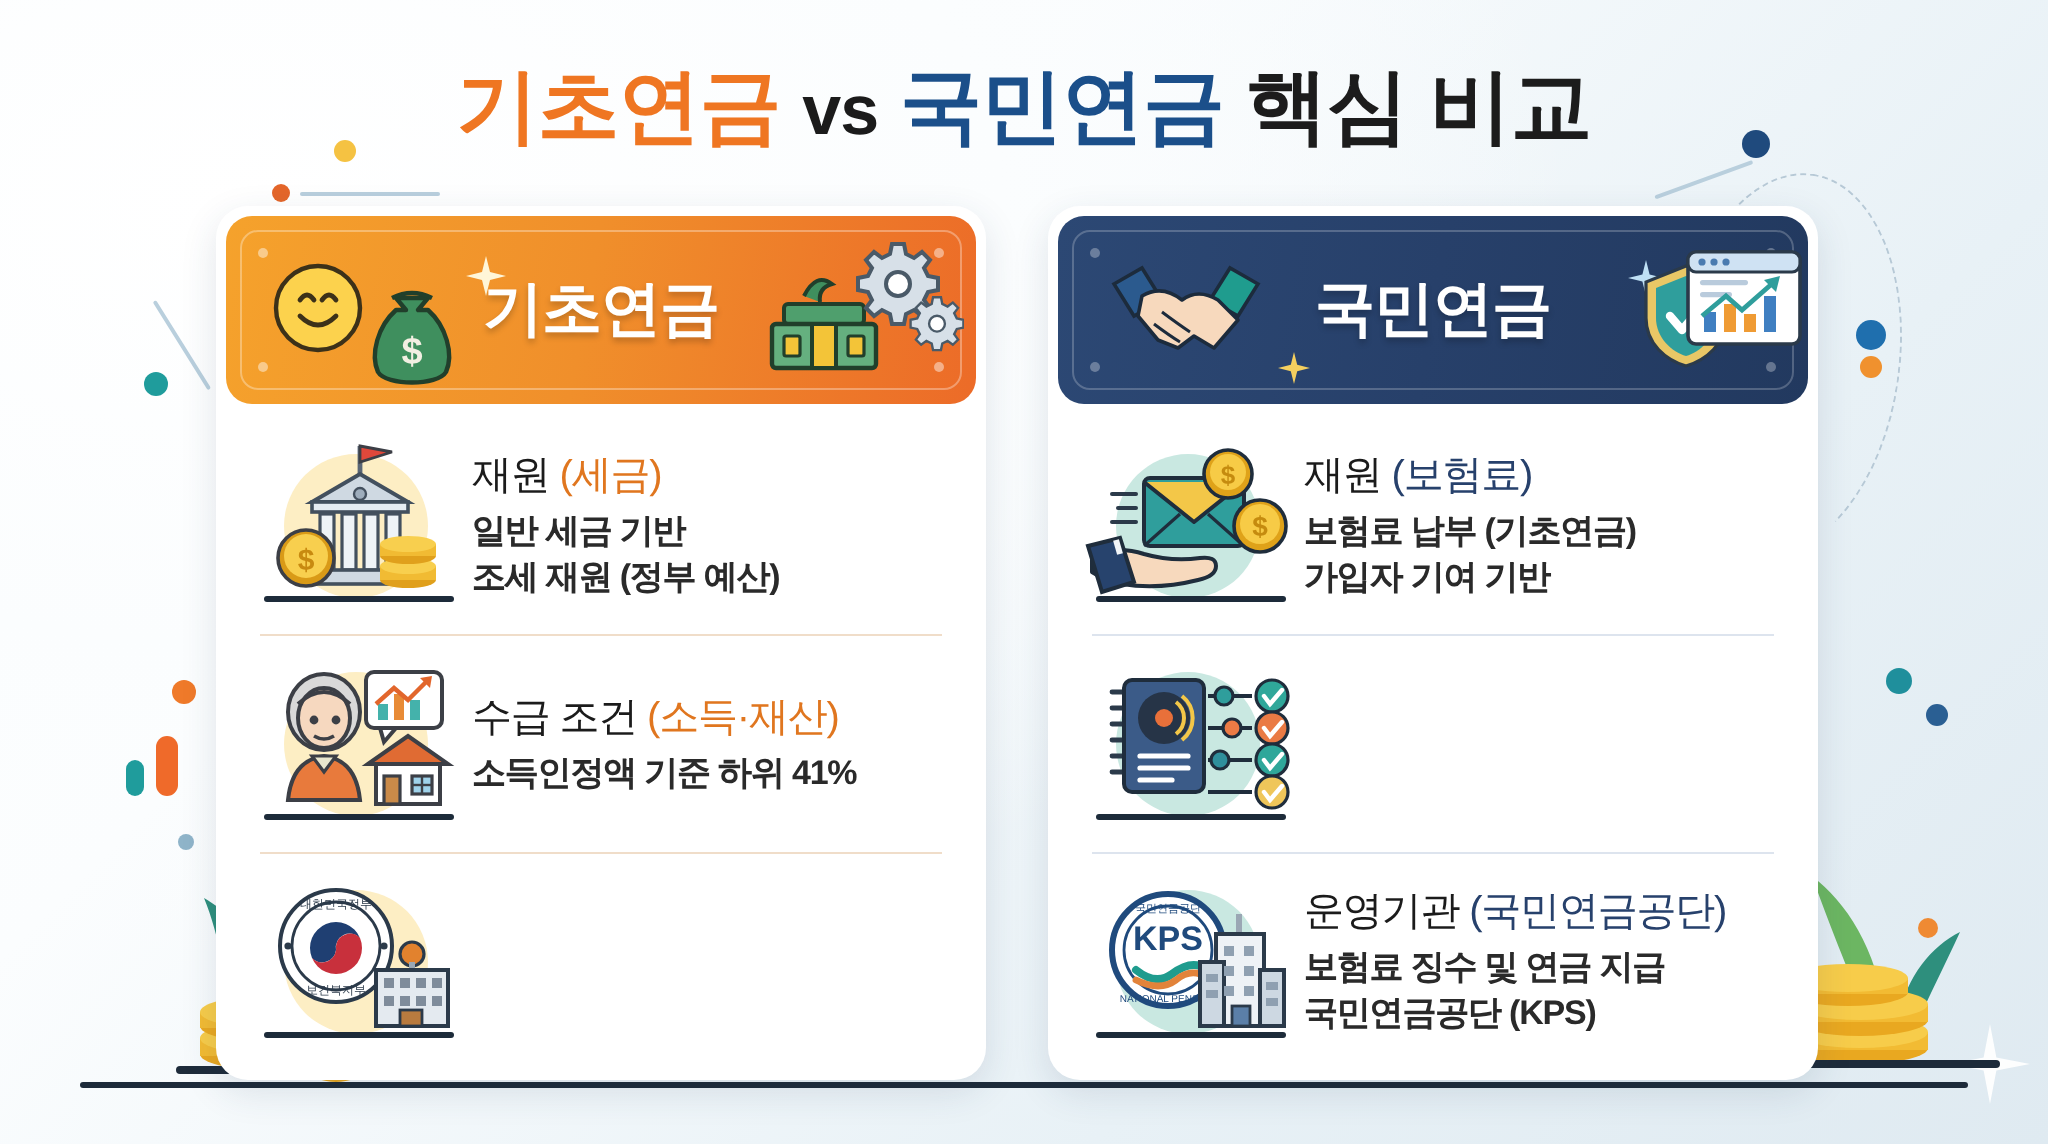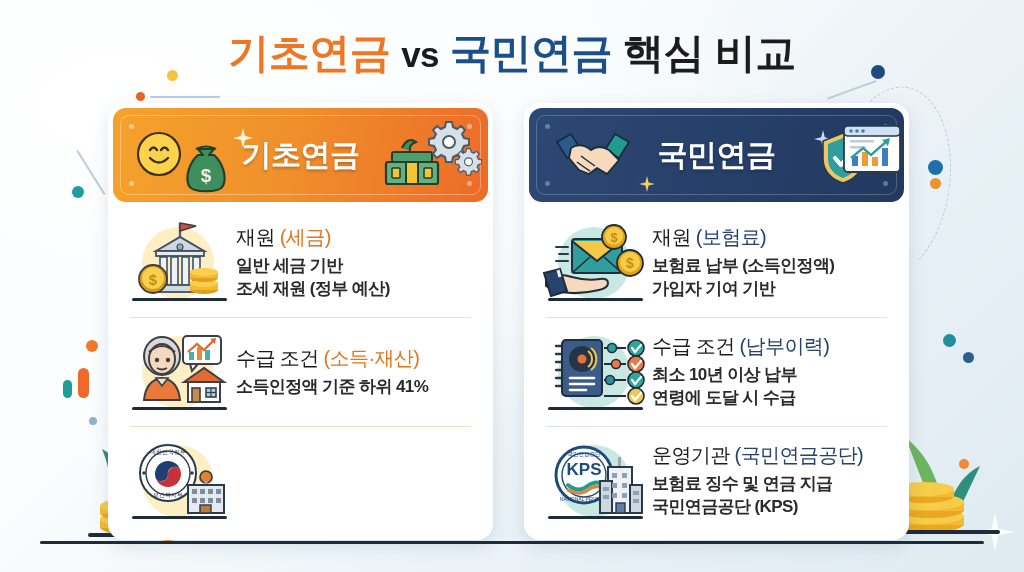--- a/index.html
+++ b/index.html
@@ -518,21 +518,21 @@
             <path d="M2 56 l16 -4 7 22 -16 5 z" fill="#27436d" stroke="#1f2d3c" stroke-width="2"></path>
             <path d="M16 53 l2 7" stroke="#f1f5f8" stroke-width="3"></path>
           </svg>
           <div class="icon-baseline"></div>
         </div>
         <div class="row-text">
           <div class="row-head">
             <span>재원</span>
             <span class="accent">(보험료)</span>
           </div>
-          <div class="row-line">보험료 납부 (소득인정액)</div>
+          <div class="row-line">보험료 납부 (기초연금)</div>
           <div class="row-line">가입자 기여 기반</div>
         </div>
       </div>
 
       <div class="row">
         <div class="row-icon">
           <div class="icon-blob"></div>
           <svg class="icon-art" viewBox="0 0 104 92">
             <g stroke="#2b3a4a" stroke-width="2.4" stroke-linecap="round">
               <line x1="14" y1="20" x2="24" y2="20"></line>
@@ -567,28 +567,20 @@
               <circle cx="68" cy="54" r="4.5" fill="#2f8f9c" stroke="#1f2d3c" stroke-width="1.6"></circle>
               <circle cx="94" cy="54" r="8" fill="#2fa79a" stroke="#1f2d3c" stroke-width="1.6"></circle>
               <path d="M90 54 l3 4 6 -7" stroke="#ffffff" stroke-width="2.2" fill="none" stroke-linecap="round"></path>
 
               <line x1="62" y1="70" x2="84" y2="70" stroke="#1f2d3c" stroke-width="2"></line>
               <circle cx="94" cy="70" r="8" fill="#efc65a" stroke="#1f2d3c" stroke-width="1.6"></circle>
               <path d="M90 70 l3 4 6 -7" stroke="#ffffff" stroke-width="2.2" fill="none" stroke-linecap="round"></path>
             </g>
           </svg>
           <div class="icon-baseline"></div>
-        </div>
-        <div class="row-text">
-          <div class="row-head">
-            <span>수급 조건</span>
-            <span class="accent">(납부이력)</span>
-          </div>
-          <div class="row-line">최소 10년 이상 납부</div>
-          <div class="row-line">연령에 도달 시 수급</div>
         </div>
       </div>
 
       <div class="row">
         <div class="row-icon">
           <div class="icon-blob"></div>
           <svg class="icon-art" viewBox="0 0 104 92">
             <circle cx="42" cy="40" r="28" fill="#ffffff" stroke="#1f4a7d" stroke-width="3"></circle>
             <circle cx="42" cy="40" r="22" fill="#ffffff" stroke="#1f4a7d" stroke-width="1.4"></circle>
             <text x="42" y="40" text-anchor="middle" font-family="'Liberation Sans',sans-serif" font-size="17" font-weight="700" fill="#1f4a7d">KPS</text>

